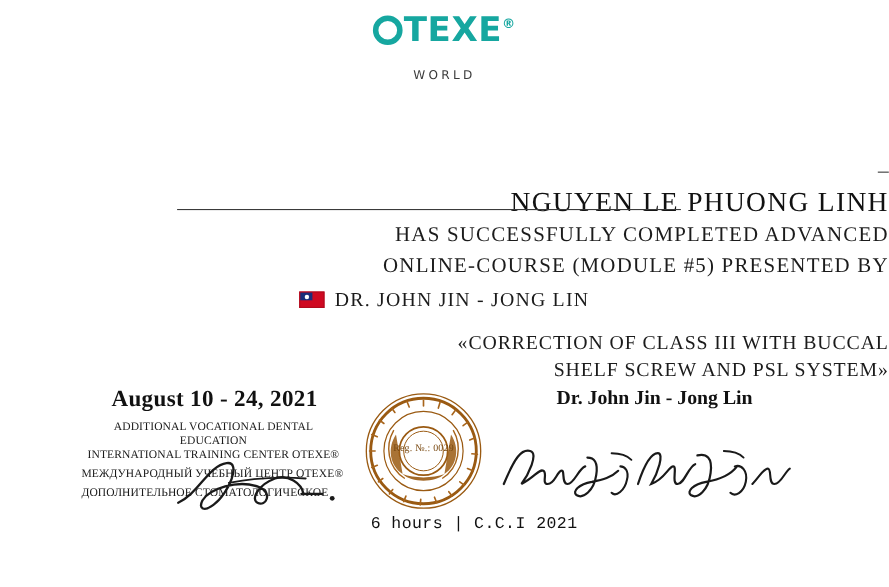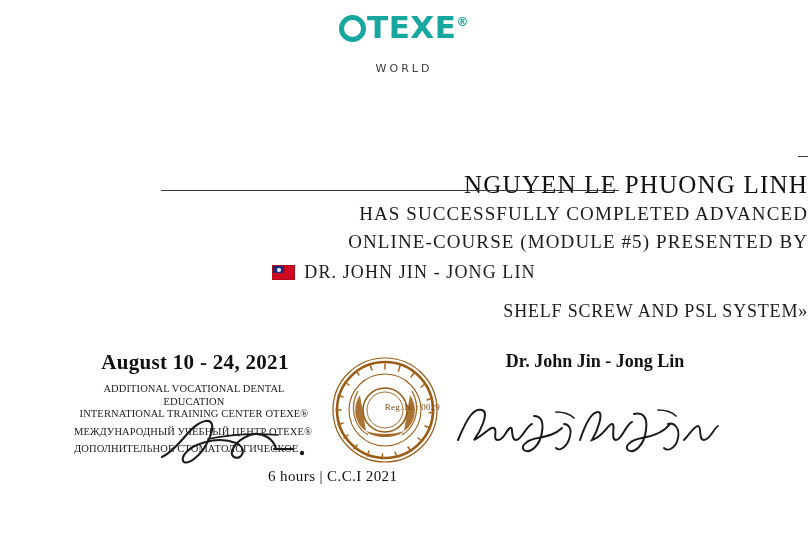--- a/index.html
+++ b/index.html
@@ -198,43 +198,44 @@
     width: 330px;
     text-align: center;
     font-size: 18px;
     color: #111111;
     font-weight: bold;
   }
 
   .hours {
     position: absolute;
     top: 468px;
-    left: 268px;
+    left: 255px;
     width: 270px;
-    text-align: left;
+    text-align: right;
     font-size: 15px;
     color: #111111;
     letter-spacing: 0.4px;
+    font-family: Liberation Mono, monospace;
   }
 
   
   .seal {
     position: absolute;
     top: 355px;
     left: 330px;
     width: 110px;
     height: 110px;
   }
   .seal svg { display: block; }
   .seal-text {
     position: absolute;
     top: 47px;
     left: 0;
     width: 110px;
-    text-align: right;
+    text-align: center;
     font-size: 9px;
     color: #7a4a12;
     font-family: "Liberation Serif", serif;
     letter-spacing: 0.2px;
   }
 
   
   .sig-left {
     position: absolute;
     top: 405px;
@@ -282,20 +283,21 @@
     <div class="body-line">HAS SUCCESSFULLY COMPLETED ADVANCED</div>
     <div class="body-line">ONLINE-COURSE (MODULE #5) PRESENTED BY</div>
     <div class="presenter-row">
       <span class="flag">
         <span class="canton"></span>
         <span class="sun"></span>
       </span>
       <span>DR. JOHN JIN - JONG LIN</span>
     </div>
     <div class="course-title">
+      <div>«CORRECTION OF CLASS III WITH BUCCAL</div>
       <div>SHELF SCREW AND PSL SYSTEM»</div>
     </div>
   </div>
 
   <div class="date">August 10 - 24, 2021</div>
 
   <div class="org-block">
     <div class="en">ADDITIONAL VOCATIONAL DENTAL EDUCATION</div>
     <div class="en">INTERNATIONAL TRAINING CENTER OTEXE®</div>
     <div class="ru">МЕЖДУНАРОДНЫЙ УЧЕБНЫЙ ЦЕНТР OTEXE®</div>

